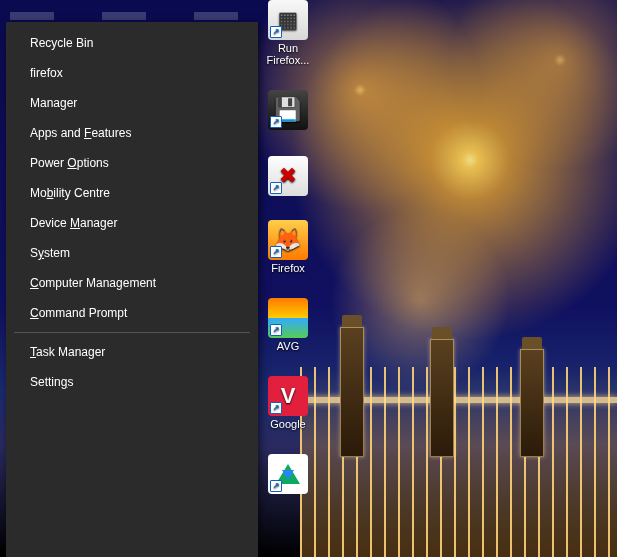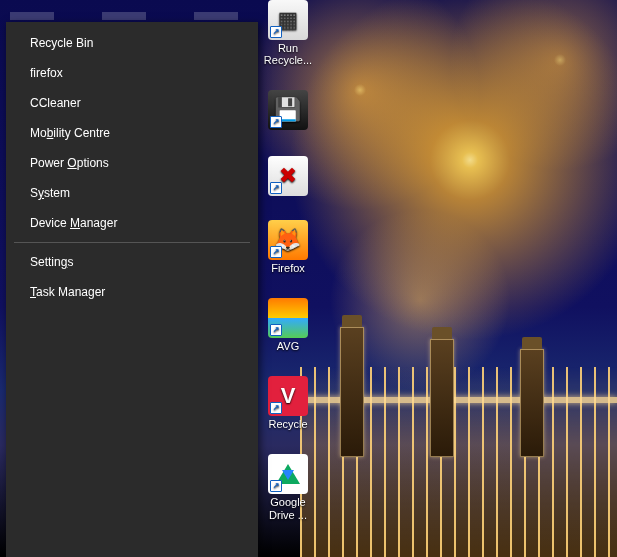--- a/index.html
+++ b/index.html
@@ -150,58 +150,60 @@
 
   <div class="top-row">
     <div class="mini"></div>
       <div class="mini"></div>
       <div class="mini"></div>
   </div>
 
   <div class="desk-icons" id="desk-icons">
       <div class="desk-icon">
         <div class="icon-box ic-run">▦<div class="shortcut-badge">↗</div></div>
-        <div class="icon-label">Run Recycle...</div>
+        <div class="icon-label">Run Firefox...</div>
       </div>
       <div class="desk-icon">
         <div class="icon-box ic-floppy">💾<div class="shortcut-badge">↗</div></div>
         <div class="icon-label"></div>
       </div>
       <div class="desk-icon">
         <div class="icon-box ic-conf">✖<div class="shortcut-badge">↗</div></div>
       </div>
       <div class="desk-icon">
         <div class="icon-box ic-ff">🦊<div class="shortcut-badge">↗</div></div>
         <div class="icon-label">Firefox</div>
       </div>
       <div class="desk-icon">
         <div class="icon-box ic-avg">
           <div class="shortcut-badge">↗</div>
         </div>
         <div class="icon-label">AVG</div>
       </div>
       <div class="desk-icon">
         <div class="icon-box ic-viv">V<div class="shortcut-badge">↗</div></div>
-        <div class="icon-label">Recycle</div>
+        <div class="icon-label">Google</div>
       </div>
       <div class="desk-icon">
         <div class="icon-box ic-gdrv">
           <div class="gdrv-tri"></div>
           <div class="shortcut-badge">↗</div>
         </div>
-        <div class="icon-label">Google Drive ...</div>
       </div>
     </div>
 
   <div class="context-menu" id="context-menu">
       <div class="menu-item">Recycle Bin</div>
       <div class="menu-item">firefox</div>
-      <div class="menu-item">CCleaner</div>
+      <div class="menu-item">Manager</div>
+      <div class="menu-item">Apps and <span class="ak">F</span>eatures</div>
+      <div class="menu-item">Power <span class="ak">O</span>ptions</div>
       <div class="menu-item">Mo<span class="ak">b</span>ility Centre</div>
-      <div class="menu-item">Power <span class="ak">O</span>ptions</div>
+      <div class="menu-item">Device <span class="ak">M</span>anager</div>
       <div class="menu-item">S<span class="ak">y</span>stem</div>
-      <div class="menu-item">Device <span class="ak">M</span>anager</div>
+      <div class="menu-item"><span class="ak">C</span>omputer Management</div>
+      <div class="menu-item"><span class="ak">C</span>ommand Prompt</div>
       <div class="menu-sep"></div>
+      <div class="menu-item"><span class="ak">T</span>ask Manager</div>
       <div class="menu-item">Settin<span class="ak">g</span>s</div>
-      <div class="menu-item"><span class="ak">T</span>ask Manager</div>
     </div>
 
 </div>
 
 </body></html>

